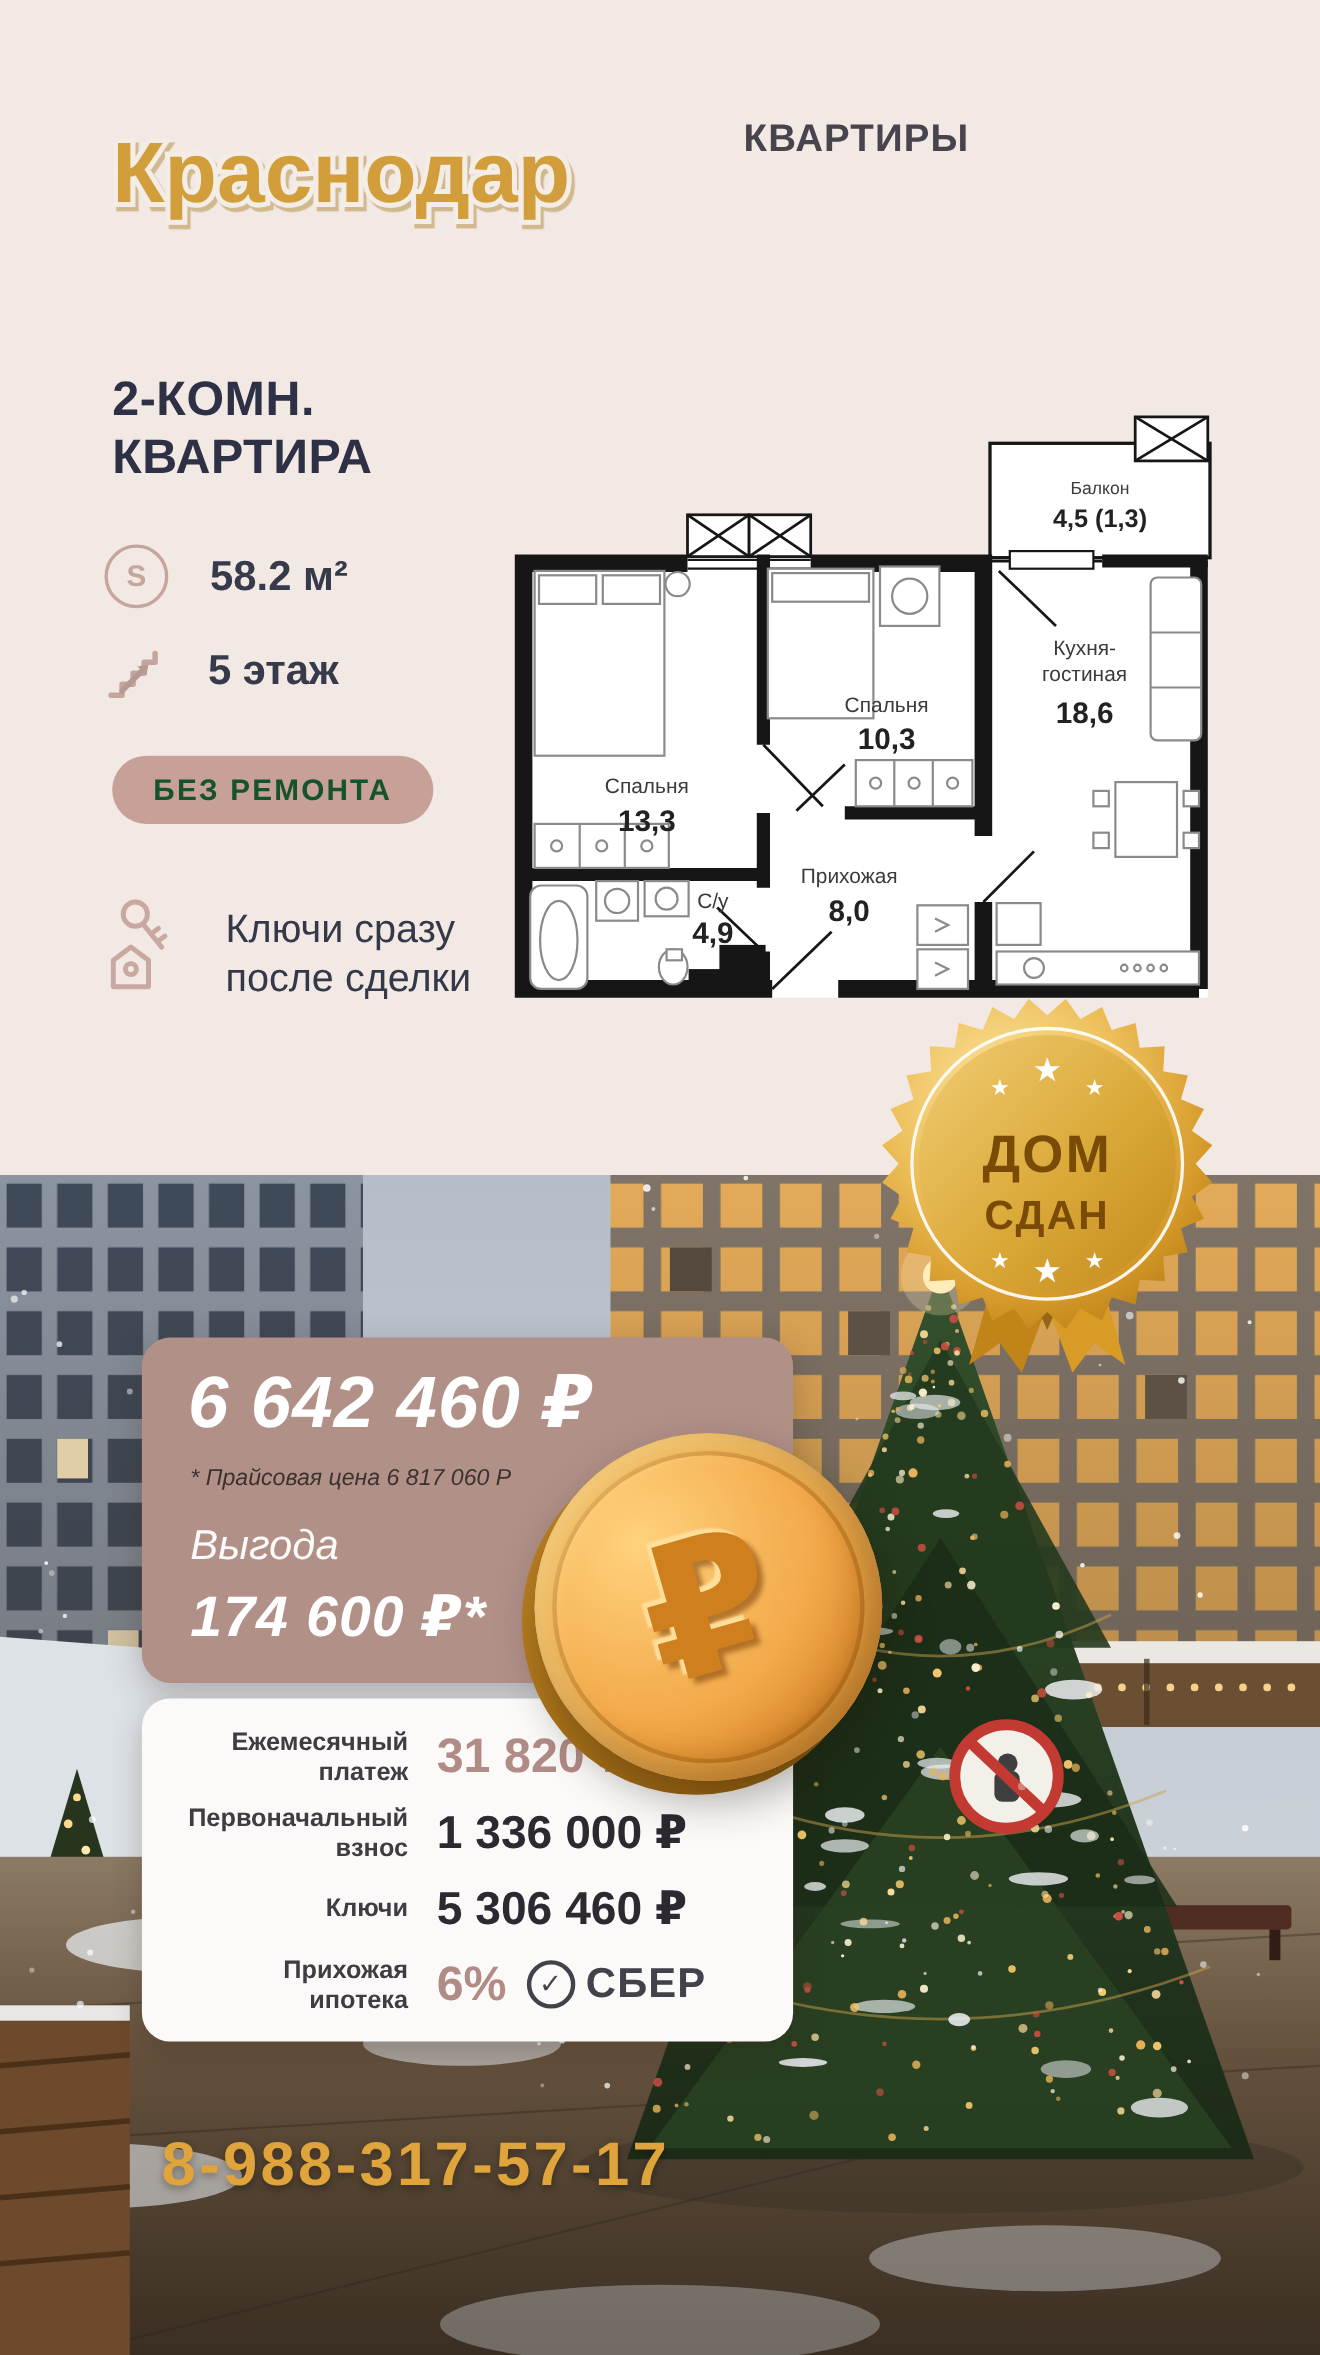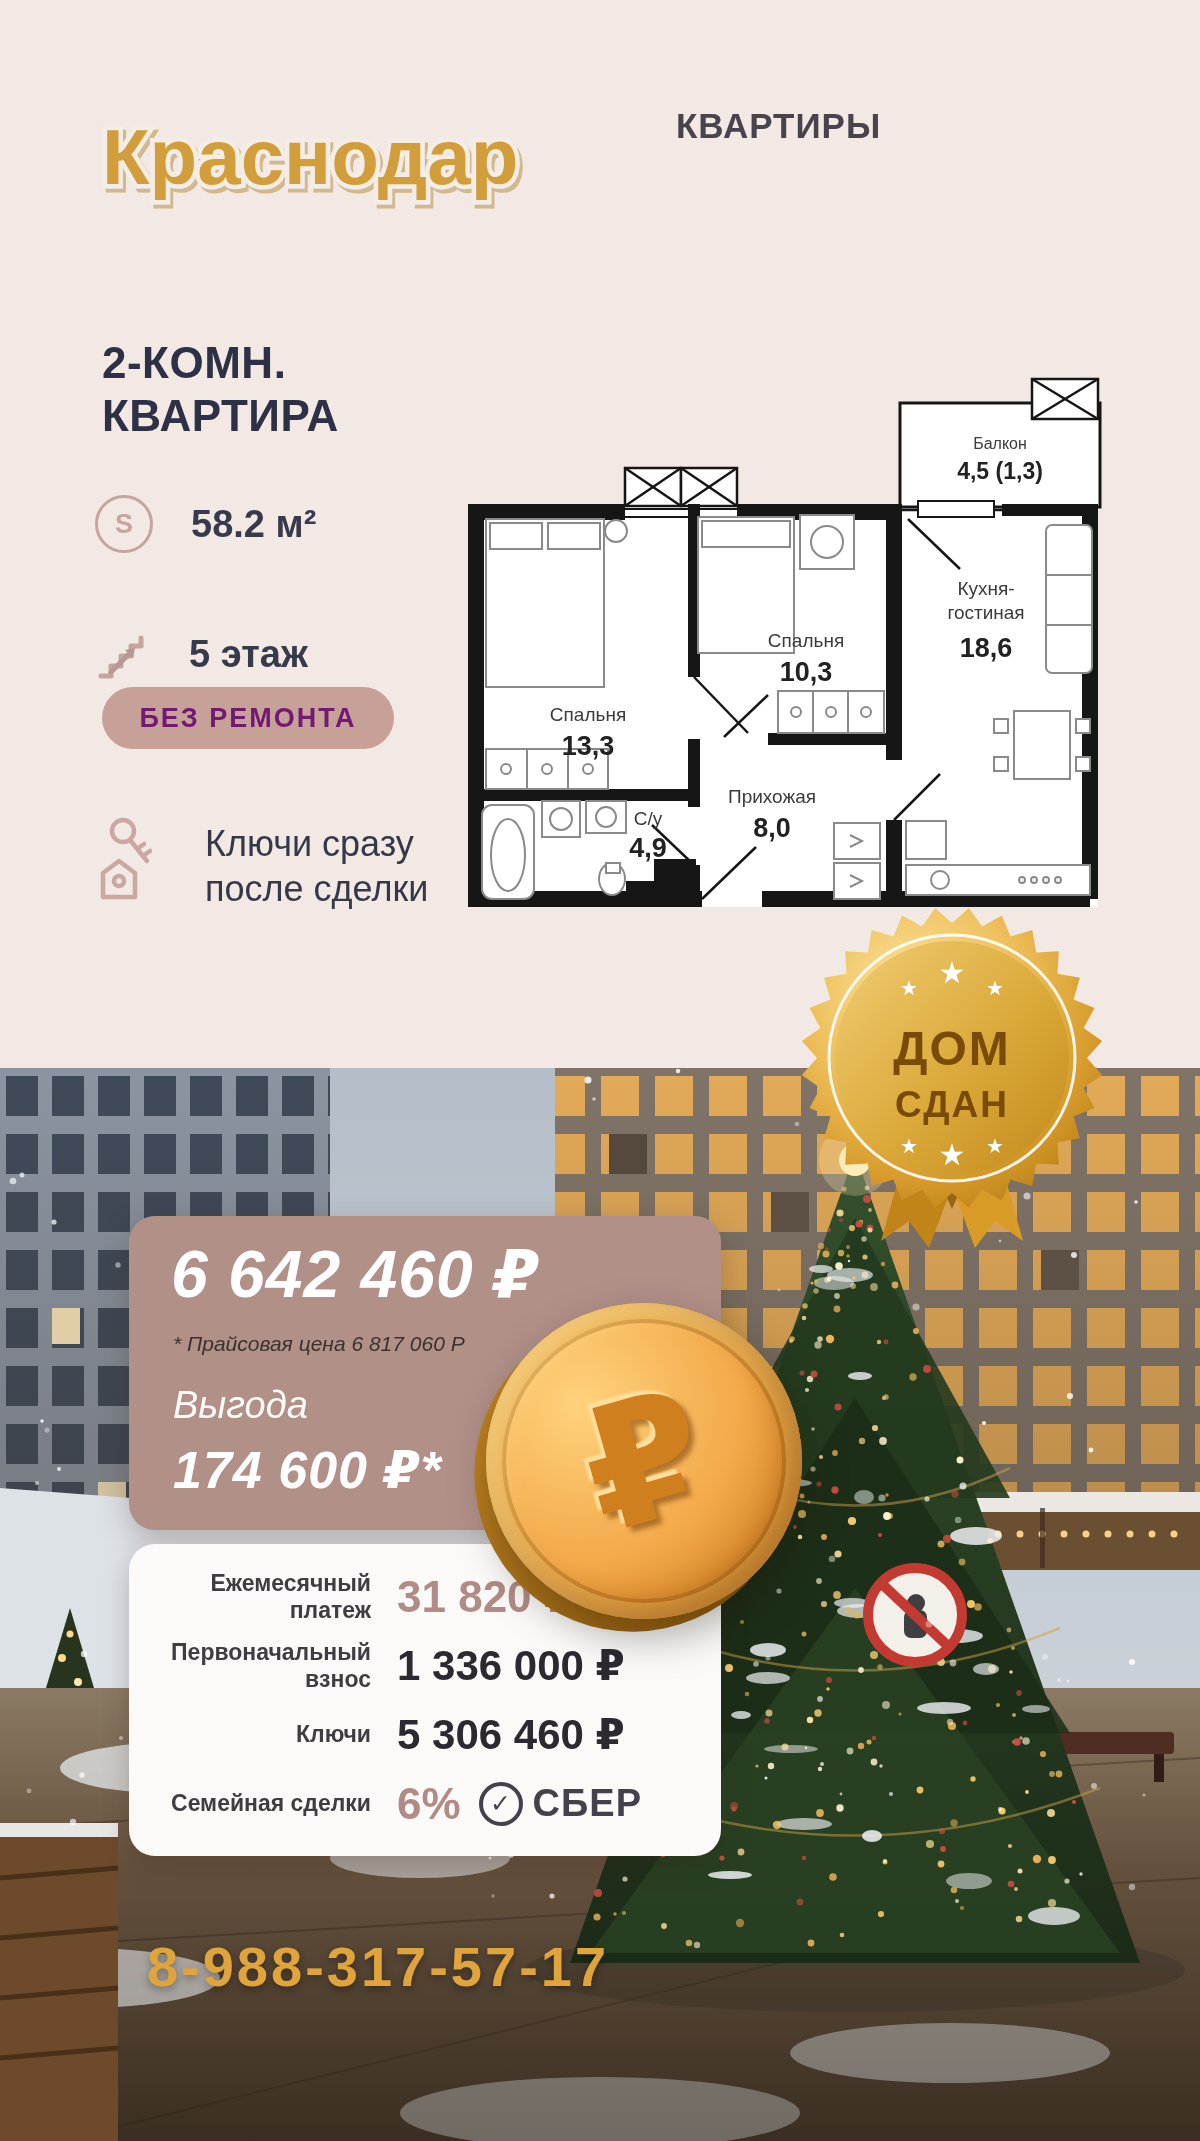--- a/index.html
+++ b/index.html
@@ -15,21 +15,21 @@
   .listing-title{position:absolute;left:102px;top:336px;font-size:44px;line-height:53px;
                  font-weight:800;color:#2e3145;letter-spacing:.5px;}
   .spec-row{position:absolute;left:95px;display:flex;align-items:center;gap:38px;}
   .spec-text{font-size:38px;font-weight:600;color:#363a4b;}
   .s-icon{width:52px;height:52px;border:3px solid #c5a59e;border-radius:50%;
           display:flex;align-items:center;justify-content:center;
           font-size:27px;font-weight:600;color:#c5a59e;}
   .pill{position:absolute;left:102px;top:687px;width:292px;height:62px;border-radius:32px;
         background:linear-gradient(180deg,#cda69e,#c0998ف 90%);
         background:#c7a098;display:flex;align-items:center;justify-content:center;
-        color:#701a75;font-size:27px;font-weight:700;letter-spacing:2px;text-align:right;}
+        color:#14532d;font-size:27px;font-weight:700;letter-spacing:2px;text-align:right;}
   .keys-row{position:absolute;left:93px;top:815px;display:flex;align-items:flex-start;gap:46px;}
   .keys-text{font-size:36px;line-height:45px;font-weight:500;color:#343849;padding-top:6px;}
 
   
   .plan{position:absolute;left:462px;top:367px;}
   .plan text{font-family:"Liberation Sans","DejaVu Sans",sans-serif;}
   .room-name{font-size:19px;fill:#3b3b3b;}
   .room-area{font-size:27px;font-weight:700;fill:#222;}
   .room-name-sm{font-size:16px;fill:#3b3b3b;}
   .room-area-sm{font-size:23px;font-weight:700;fill:#222;}
@@ -110,21 +110,21 @@
   <div class="listing-title">
     <div>2-КОМН.</div>
     <div>КВАРТИРА</div>
   </div>
 
   <div class="spec-row" style="top:495px;">
     <div class="s-icon">S</div>
     <div class="spec-text">58.2 м²</div>
   </div>
 
-  <div class="spec-row" style="top:582px;margin-top:44px;">
+  <div class="spec-row" style="top:582px;">
     <svg width="56" height="56" viewBox="0 0 56 56">
       <path d="M6,50 h10 v-10 h10 v-10 h10 v-10 h10 v-8" fill="none" stroke="#c5a59e" stroke-width="5" stroke-linecap="round" stroke-linejoin="round"></path>
       <line x1="16" y1="46" x2="36" y2="26" stroke="#b59a93" stroke-width="5" stroke-linecap="round"></line>
       <path d="M30,24 L40,22 L38,32 Z" fill="#b59a93"></path>
     </svg>
     <div class="spec-text">5 этаж</div>
   </div>
 
   <div class="pill">БЕЗ РЕМОНТА</div>
 
@@ -763,21 +763,21 @@
         <div>Первоначальный</div>
         <div>взнос</div>
       </div>
       <div class="pay-value">1 336 000 ₽</div>
     </div>
     <div class="pay-row">
       <div class="pay-label">Ключи</div>
       <div class="pay-value">5 306 460 ₽</div>
     </div>
     <div class="pay-row">
-      <div class="pay-label">Семейная сделки</div>
+      <div class="pay-label">Прихожая ипотека</div>
       <div class="rate-cell">
         <span class="rate">6%</span>
         <span class="sber">
           <span class="sber-circle">✓</span>
           <span class="sber-name">СБЕР</span>
         </span>
       </div>
     </div>
   </div>
 

